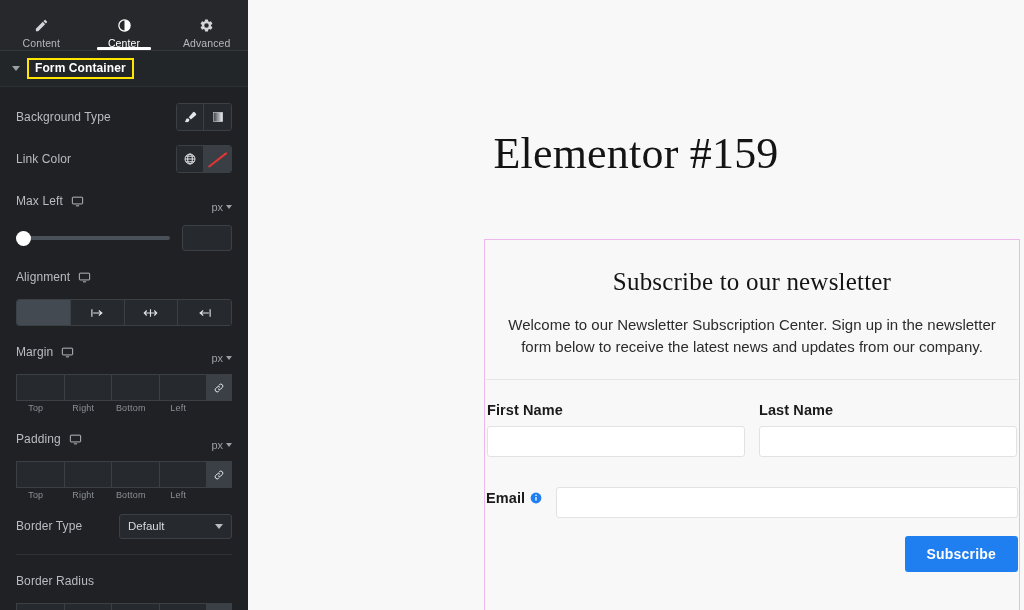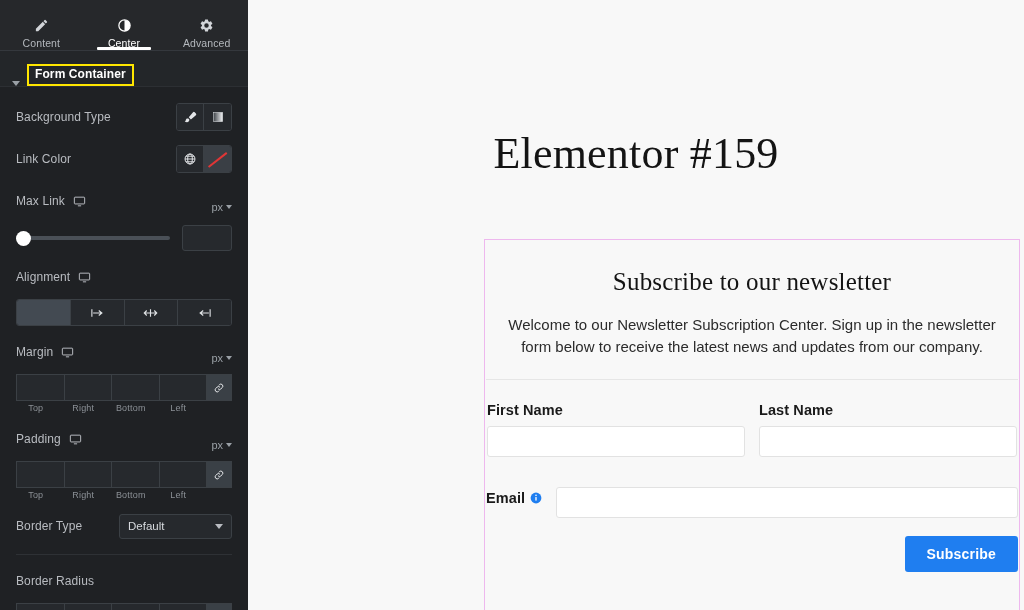--- a/index.html
+++ b/index.html
@@ -44,21 +44,21 @@
     position: absolute;
     left: 14px; right: 14px; bottom: 0;
     height: 3px; background: #ffffff;
     border-radius: 1px;
   }
   .panel-tab svg { width: 15px; height: 15px; display: block; }
   .tab-label { line-height: 1; letter-spacing: .1px; }
 
   .section-head {
     height: 36px;
-    display: flex; align-items: flex-end;
+    display: flex; align-items: center;
     padding: 0 14px 0 12px;
     background: #232629;
     border-bottom: 1px solid #2c2f33;
     position: relative;
   }
   .caret {
     width: 0; height: 0;
     border-left: 4px solid transparent;
     border-right: 4px solid transparent;
     border-top: 5px solid #9aa0a6;
@@ -341,21 +341,21 @@
                   <path d="M3.6 12h16.8M5 7.2h14M5 16.8h14"></path>
                 </svg>
             </span>
           </div>
           <div class="swatch-none"></div>
         </div>
       </div>
 
       <div class="ctl-row">
         <div class="ctl-label">
-          <span>Max Link</span>
+          <span>Max Left</span>
           <span class="monitor-ico">
             <svg viewBox="0 0 24 24" fill="none" stroke="#b9bcc1" stroke-width="1.8">
                 <rect x="2.5" y="4" width="19" height="12.5" rx="1.2"></rect>
                 <path d="M9 20h6"></path>
               </svg>
           </span>
         </div>
         <div class="unit-sel">
           <span>px</span>
           <span class="unit-chev"></span>

